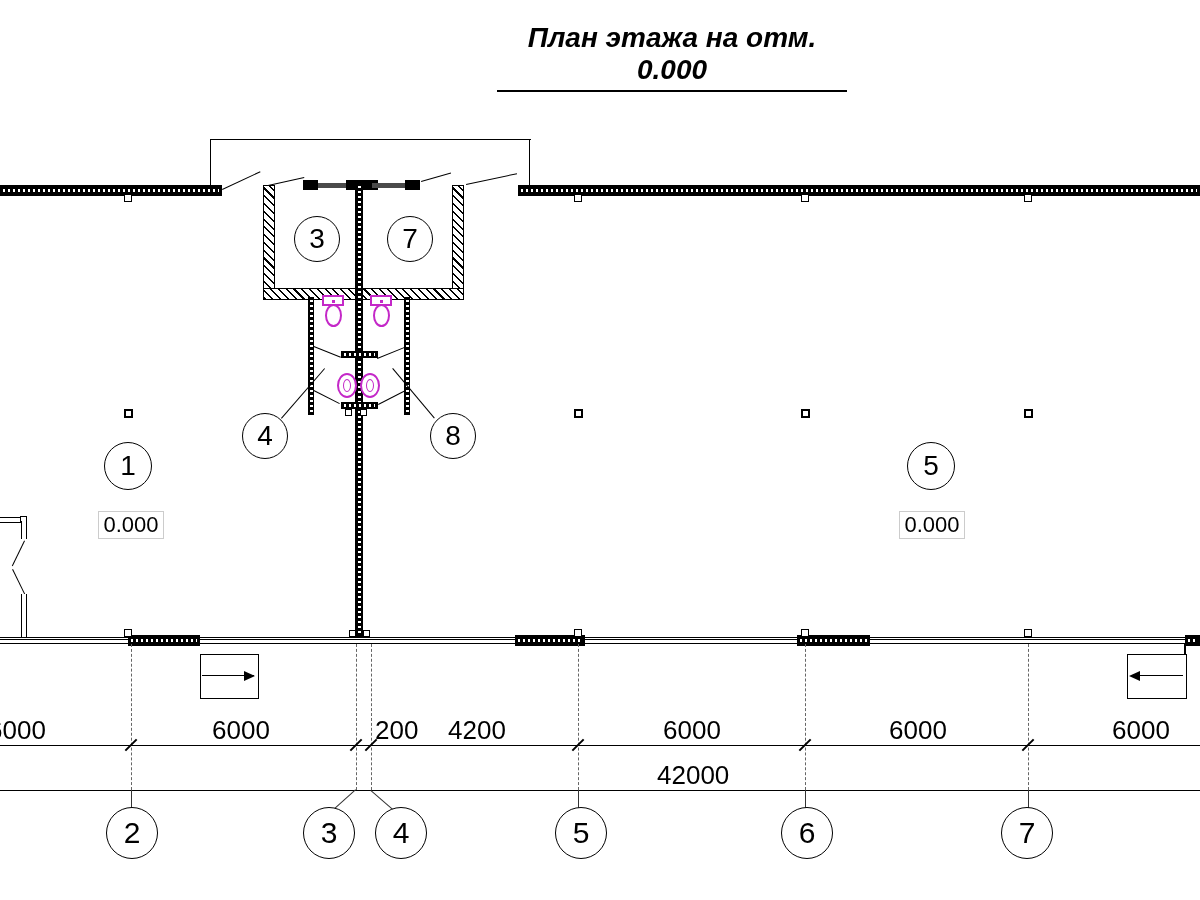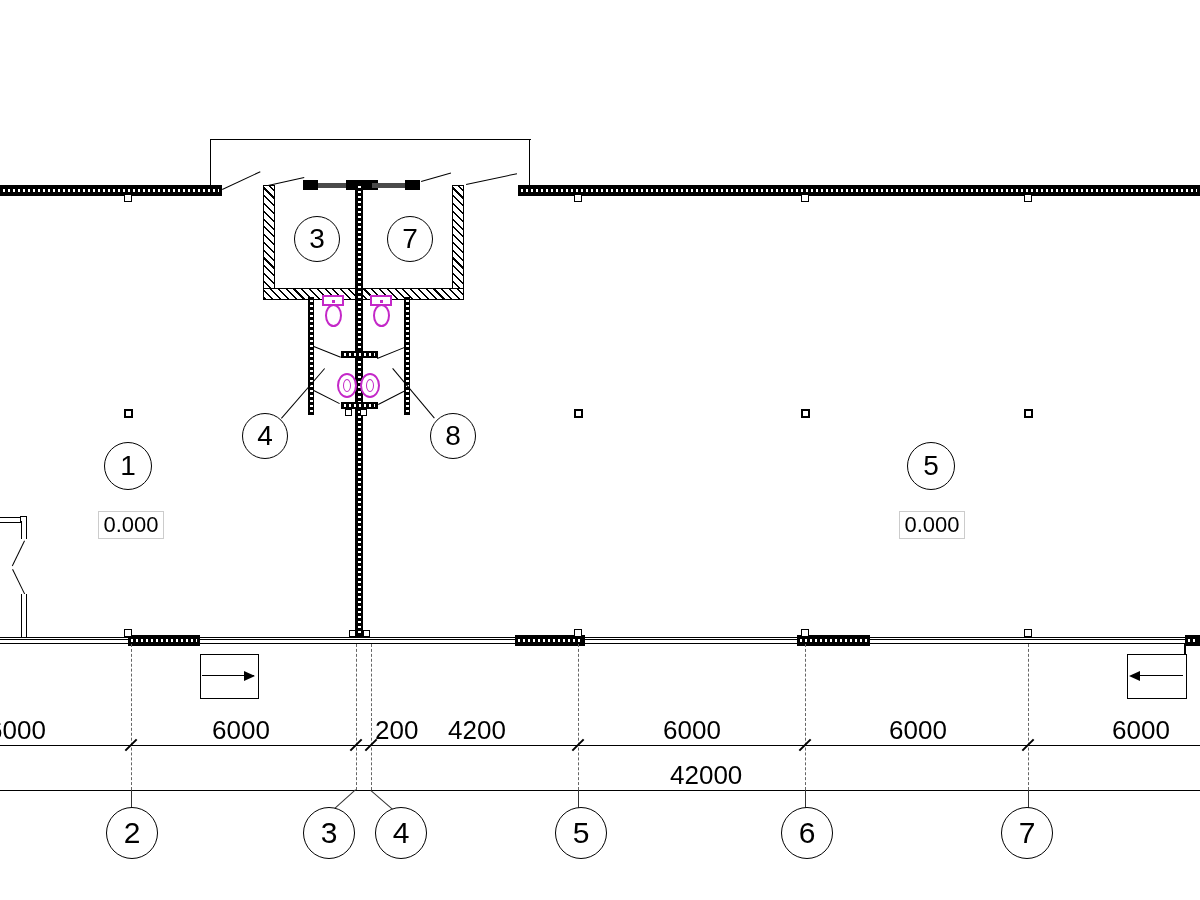--- a/index.html
+++ b/index.html
@@ -45,20 +45,21 @@
   .ah-r{position:absolute;width:0;height:0;border-left:11px solid #000;border-top:5px solid transparent;border-bottom:5px solid transparent;}
   .ah-l{position:absolute;width:0;height:0;border-right:11px solid #000;border-top:5px solid transparent;border-bottom:5px solid transparent;}
   .title{position:absolute;left:497px;top:22px;width:350px;text-align:center;font-size:28px;
     font-style:italic;font-weight:bold;border-bottom:2.5px solid #000;padding-bottom:4px;}
 </style>
 </head>
 <body>
 
 <div class="plan">
 
+  <div class="title">План этажа на отм. 0.000</div>
 
   <div class="hl2" style="left:210px;top:139px;width:321px;"></div>
   <div class="vl2" style="left:210px;top:139px;height:47px;"></div>
   <div class="vl2" style="left:529px;top:139px;height:49px;"></div>
 
   <div class="panel-h" style="left:0;top:185px;width:222px;"></div>
   <div class="panel-h" style="left:518px;top:185px;width:682px;"></div>
 
   <div class="notch" style="left:124px;top:194px;"></div>
   <div class="notch" style="left:574px;top:194px;"></div>
@@ -189,21 +190,21 @@
   <div class="tick" style="left:797px;top:744px;"></div>
   <div class="tick" style="left:1020px;top:744px;"></div>
 
   <div class="dimtext" style="left:-12px;top:717px;">6000</div>
   <div class="dimtext" style="left:212px;top:717px;">6000</div>
   <div class="dimtext" style="left:375px;top:717px;">200</div>
   <div class="dimtext" style="left:448px;top:717px;">4200</div>
   <div class="dimtext" style="left:663px;top:717px;">6000</div>
   <div class="dimtext" style="left:889px;top:717px;">6000</div>
   <div class="dimtext" style="left:1112px;top:717px;">6000</div>
-  <div class="dimtext" style="left:657px;top:762px;margin-left:13px;">42000</div>
+  <div class="dimtext" style="left:657px;top:762px;">42000</div>
 
   <div class="stem" style="left:131px;top:790px;height:18px;"></div>
   <div class="diag gray" style="left:356px;top:790px;width:30px;transform:rotate(138deg);"></div>
   <div class="diag gray" style="left:371px;top:790px;width:31px;transform:rotate(41deg);"></div>
   <div class="stem" style="left:578px;top:790px;height:18px;"></div>
   <div class="stem" style="left:805px;top:790px;height:18px;"></div>
   <div class="stem" style="left:1028px;top:790px;height:18px;"></div>
 
   <div class="bubble gridc" style="left:106px;top:807px;">
       <span>2</span>

